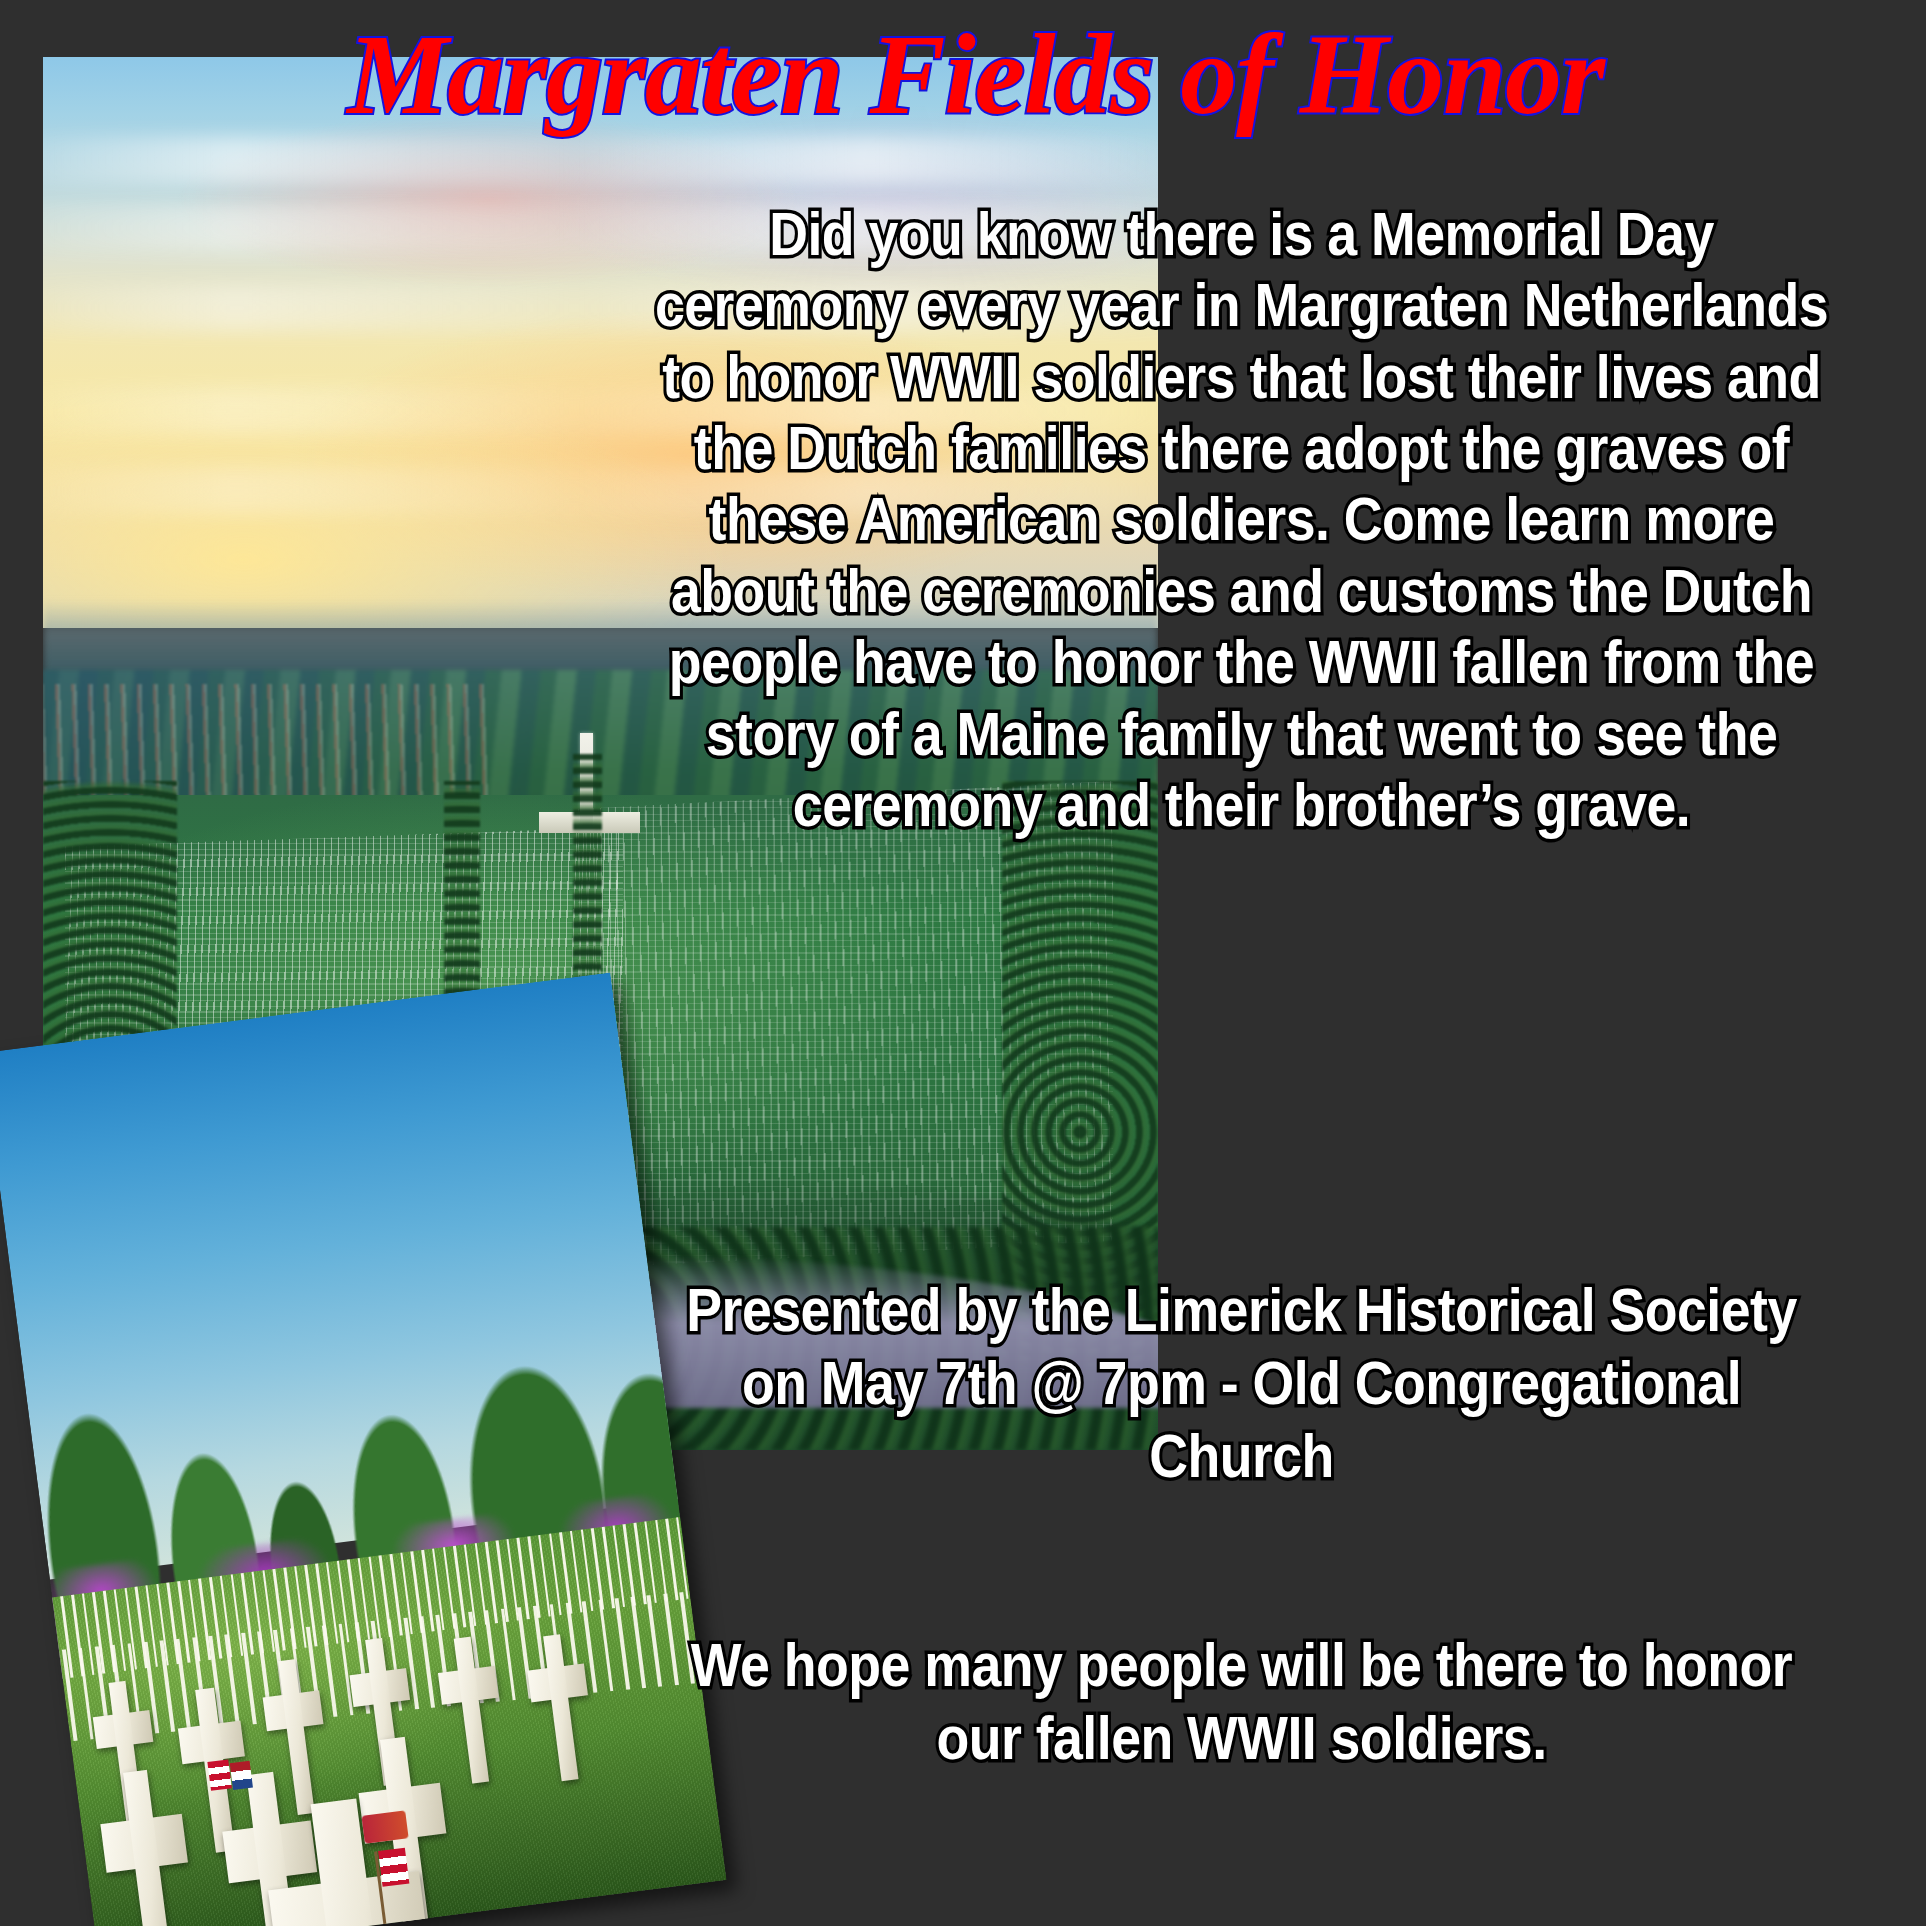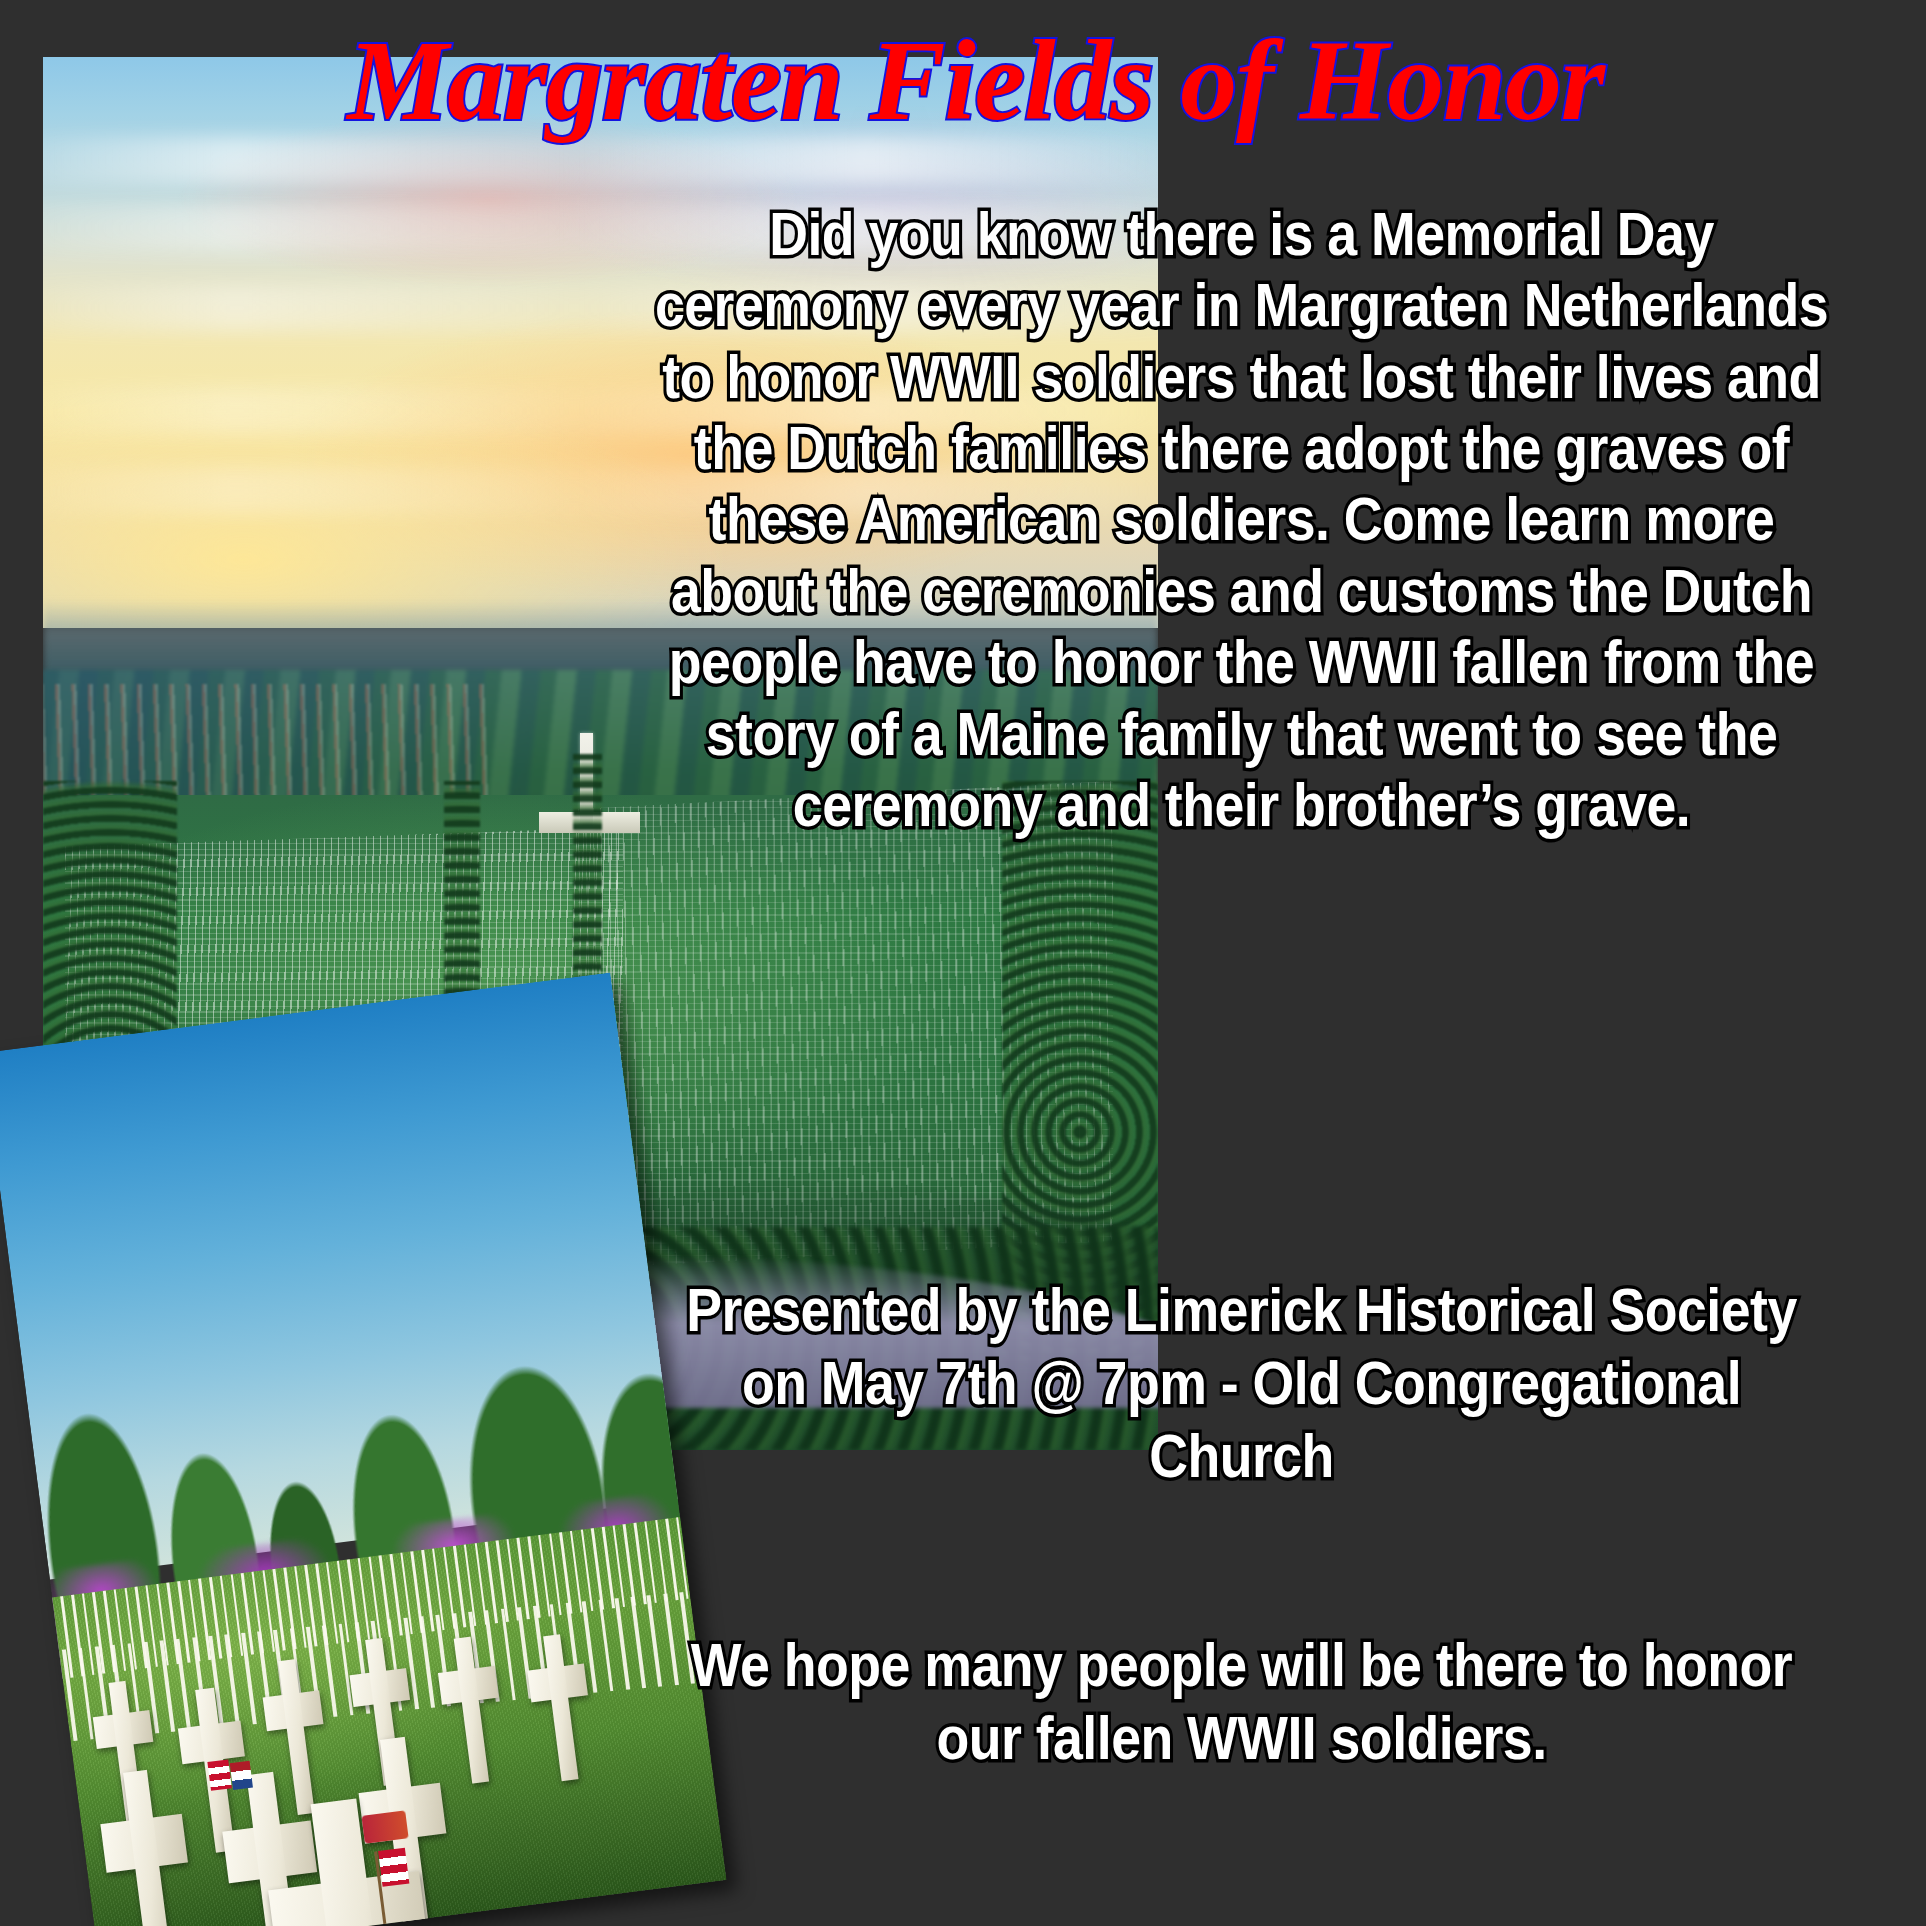--- a/index.html
+++ b/index.html
@@ -208,21 +208,21 @@
     position:absolute;
     filter:drop-shadow(1.9px 3.8px 3.1px rgba(0,0,0,.45));
   }
   .cross .v{position:absolute;left:35%;top:0;width:30%;height:100%;
     background:linear-gradient(100deg,#fbf9f0 0%,#ece8d8 55%,#cfc9b4 100%);}
   .cross .h{position:absolute;left:0;top:22%;width:100%;height:22%;
     background:linear-gradient(100deg,#fbf9f0 0%,#ece8d8 55%,#cfc9b4 100%);}
 
   
   #title{
-    position:absolute;left:0;top:24px;width:1926px;
+    position:absolute;left:0;top:18px;width:1926px;
     text-align:center;
     font-family:"Liberation Serif", serif;
     font-style:italic;font-weight:bold;
     font-size:114px;line-height:1.0;
     letter-spacing:-1.3px;
     color:#ff0000;
     -webkit-text-stroke:3.8px #1414e0;
     paint-order:stroke fill;
     text-shadow:0 0 0.6px #1414e0;
     white-space:nowrap;

